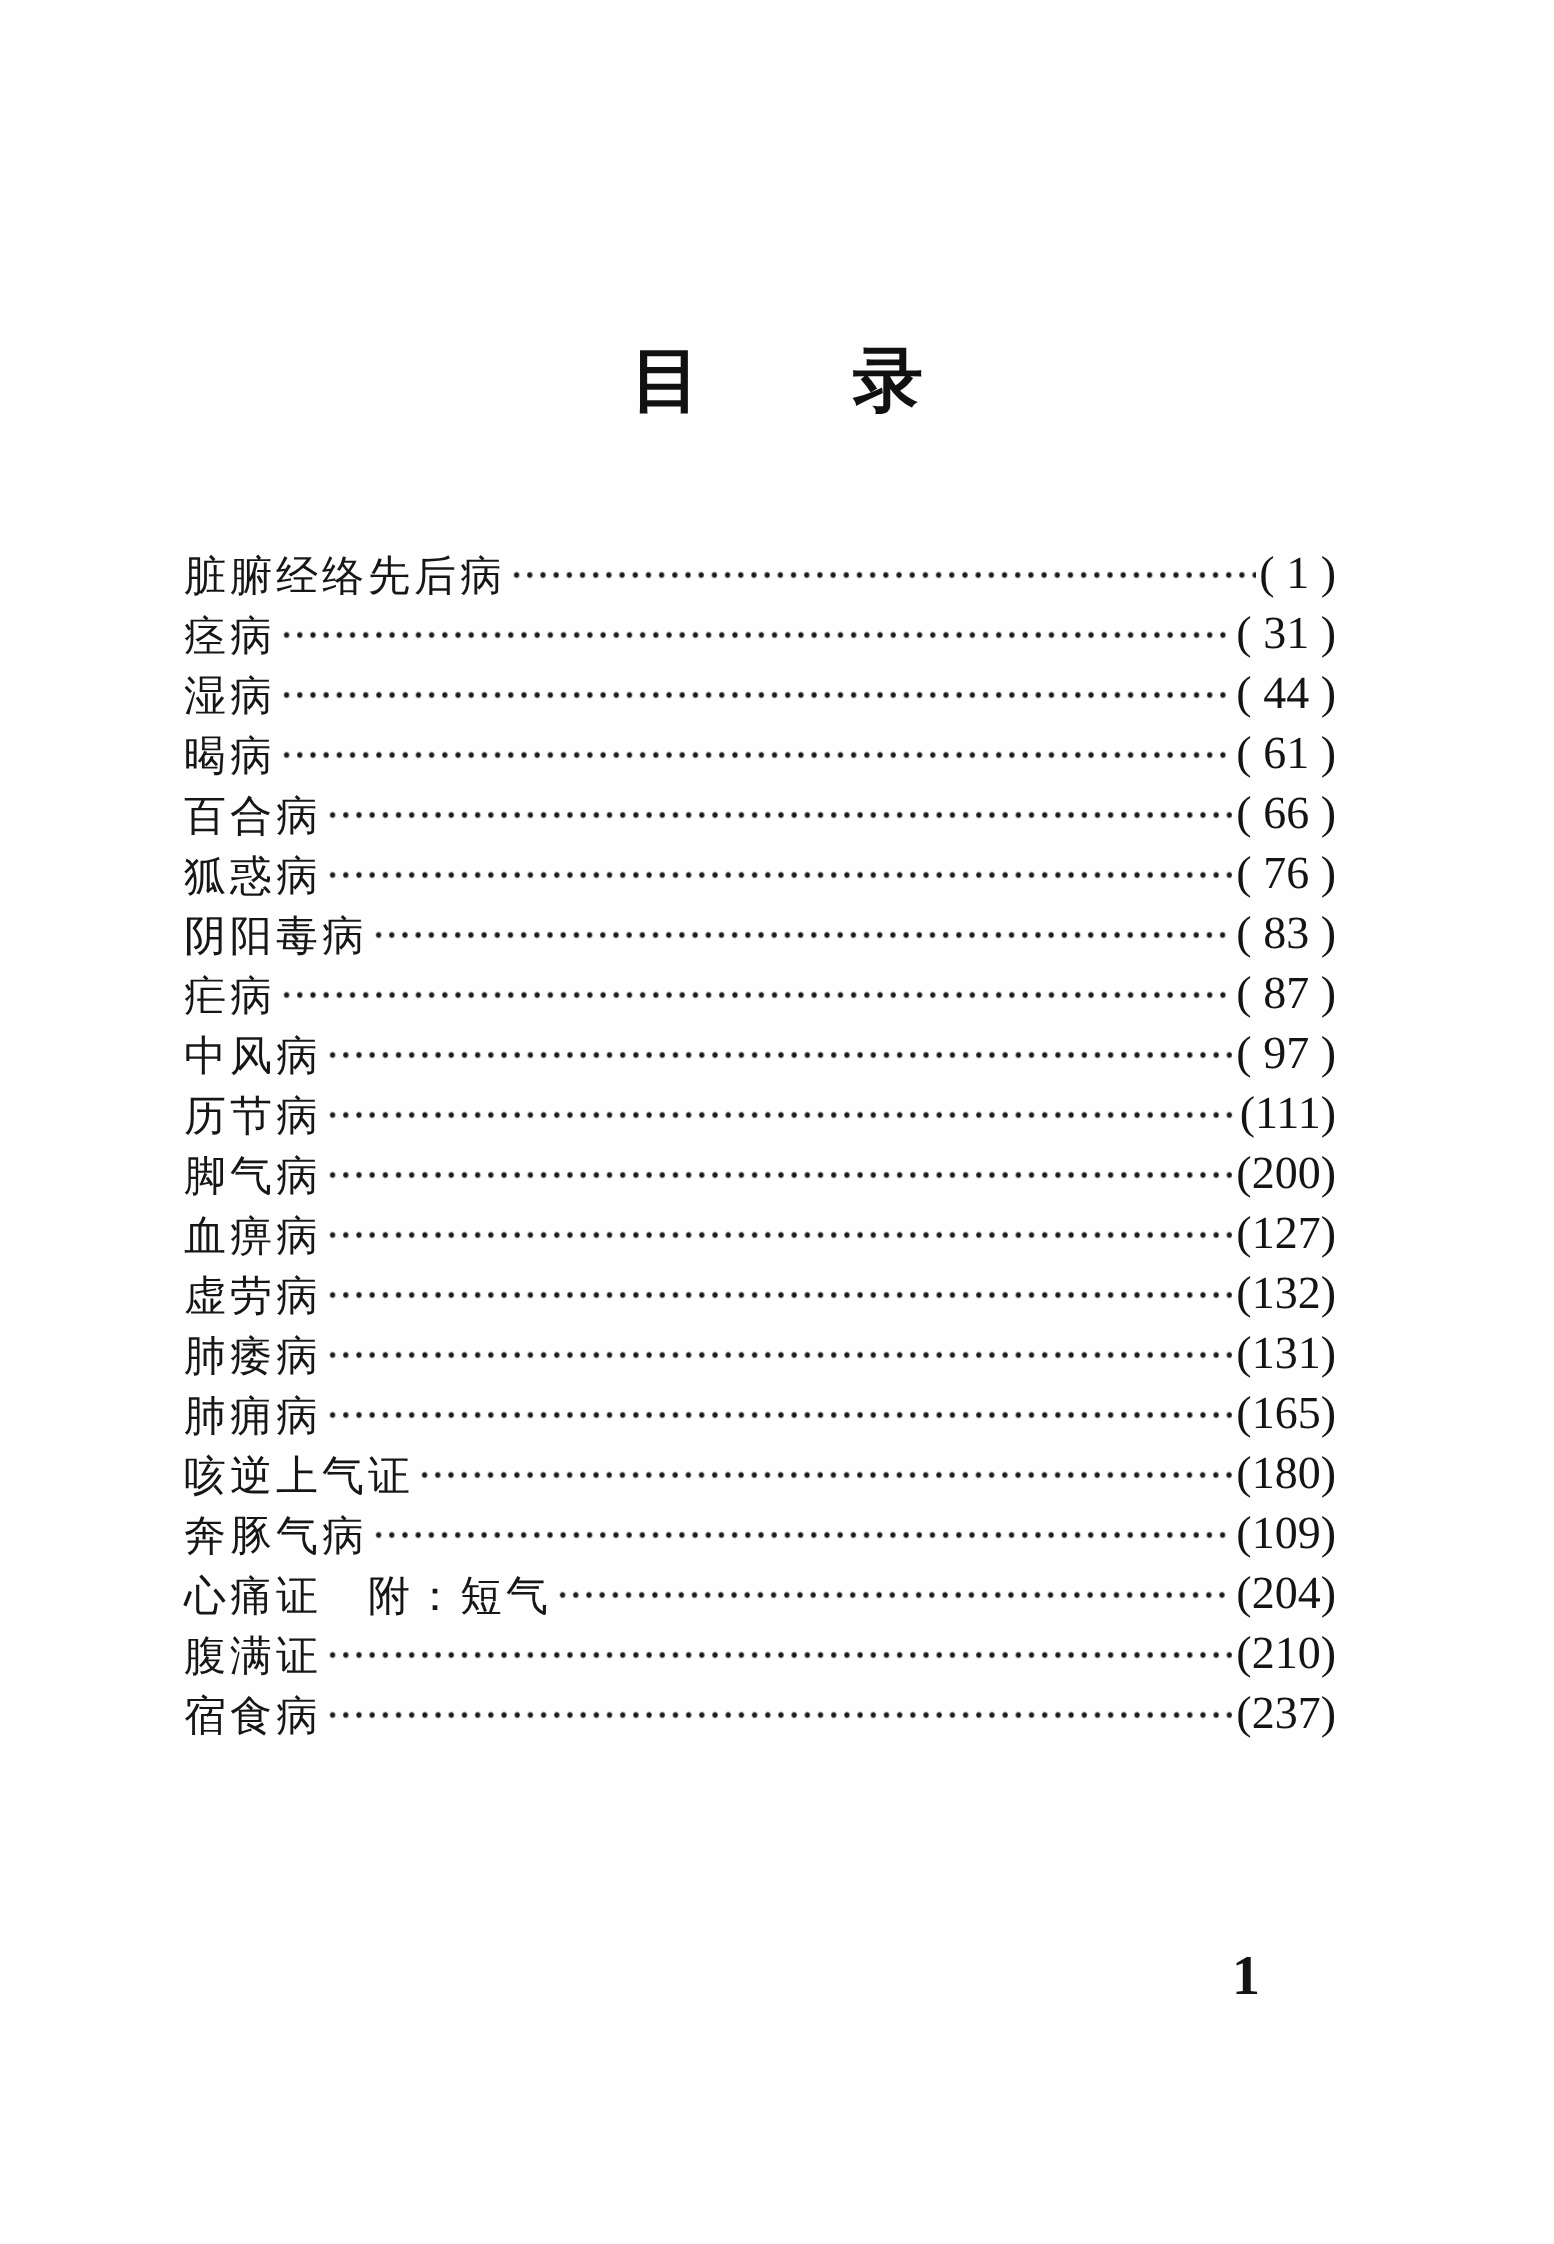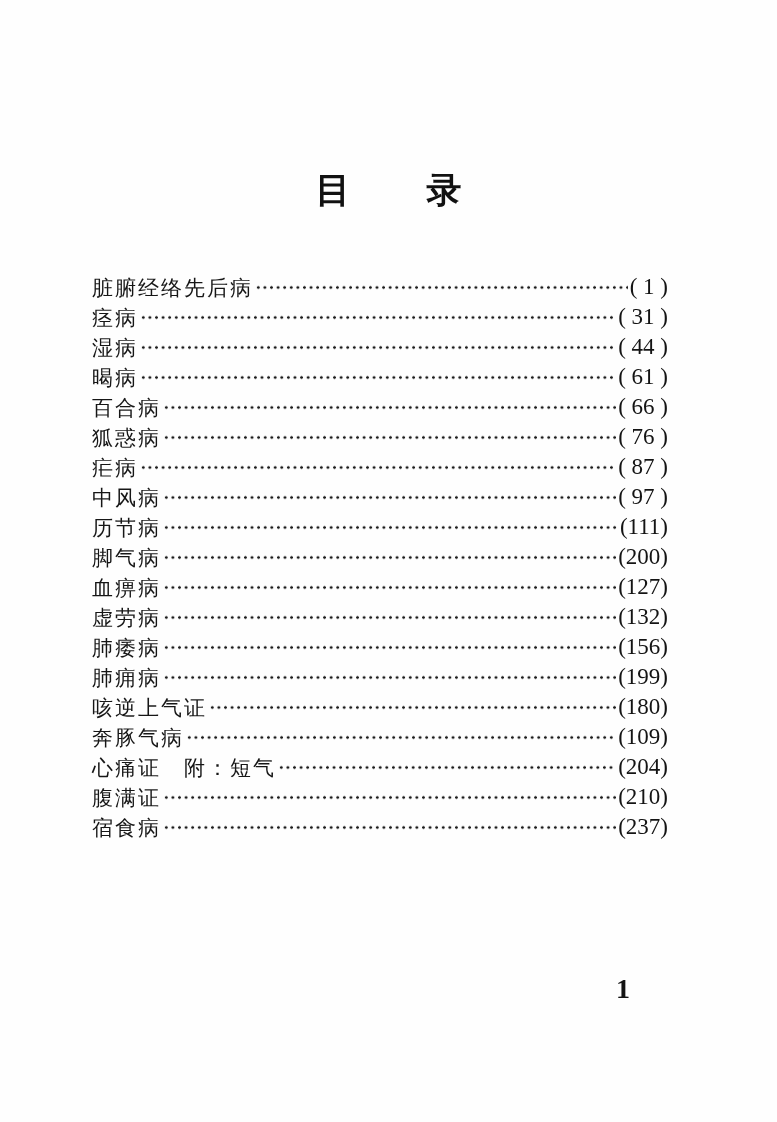--- a/index.html
+++ b/index.html
@@ -114,20 +114,25 @@
       <span class="toc-title">百合病</span>
       <span class="leader"></span>
       <span class="toc-page">( 66 )</span>
     </div>
     <div class="toc-row">
       <span class="toc-title">狐惑病</span>
       <span class="leader"></span>
       <span class="toc-page">( 76 )</span>
     </div>
     <div class="toc-row">
+      <span class="toc-title">阴阳毒病</span>
+      <span class="leader"></span>
+      <span class="toc-page">( 83 )</span>
+    </div>
+    <div class="toc-row">
       <span class="toc-title">疟病</span>
       <span class="leader"></span>
       <span class="toc-page">( 87 )</span>
     </div>
     <div class="toc-row">
       <span class="toc-title">中风病</span>
       <span class="leader"></span>
       <span class="toc-page">( 97 )</span>
     </div>
     <div class="toc-row">
@@ -146,26 +151,26 @@
       <span class="toc-page">(127)</span>
     </div>
     <div class="toc-row">
       <span class="toc-title">虚劳病</span>
       <span class="leader"></span>
       <span class="toc-page">(132)</span>
     </div>
     <div class="toc-row">
       <span class="toc-title">肺痿病</span>
       <span class="leader"></span>
-      <span class="toc-page">(156)</span>
+      <span class="toc-page">(131)</span>
     </div>
     <div class="toc-row">
       <span class="toc-title">肺痈病</span>
       <span class="leader"></span>
-      <span class="toc-page">(199)</span>
+      <span class="toc-page">(165)</span>
     </div>
     <div class="toc-row">
       <span class="toc-title">咳逆上气证</span>
       <span class="leader"></span>
       <span class="toc-page">(180)</span>
     </div>
     <div class="toc-row">
       <span class="toc-title">奔豚气病</span>
       <span class="leader"></span>
       <span class="toc-page">(109)</span>

